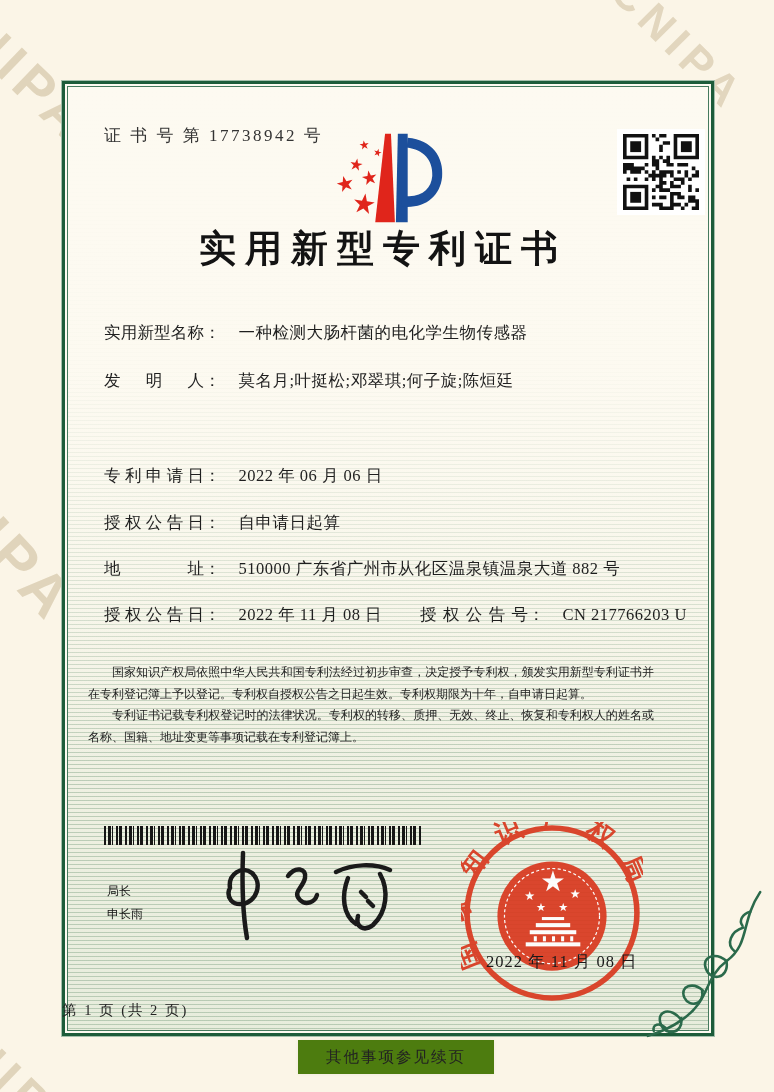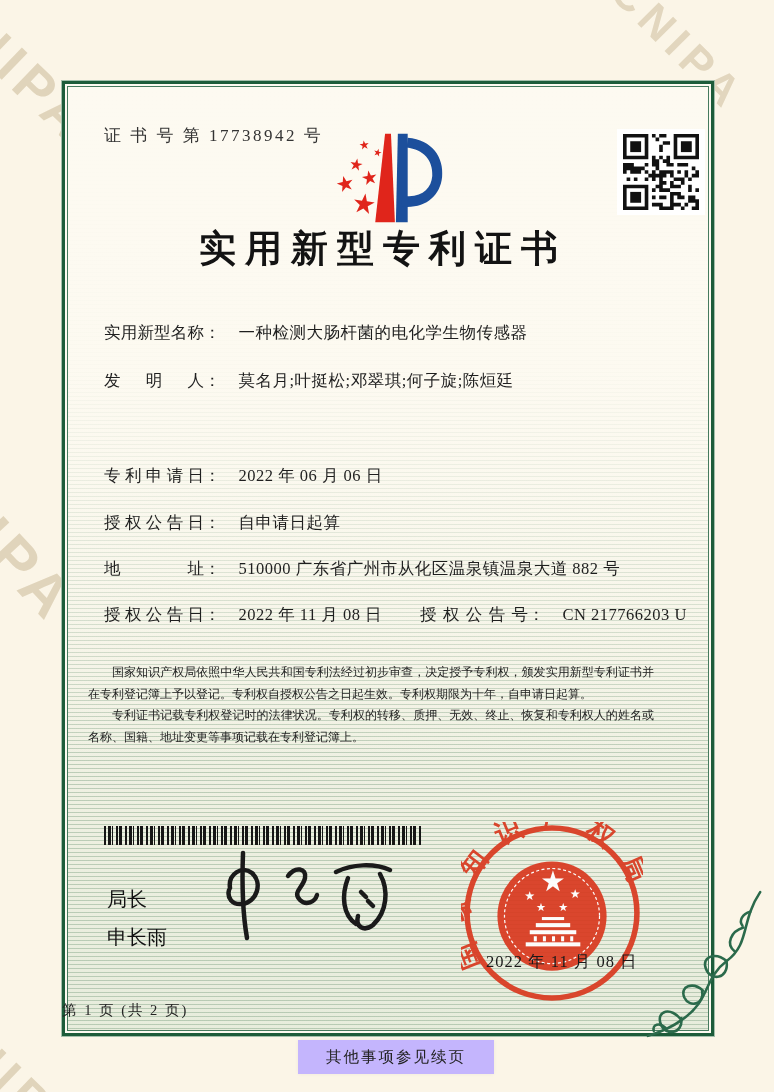--- a/index.html
+++ b/index.html
@@ -51,29 +51,29 @@
   .fvalue{letter-spacing:.5px;margin-left:12px;}
   .row .pair2{position:absolute; left:316px; top:0;}
   
   .body-text{position:absolute; left:88px; top:644px; width:566px; z-index:4; font-size:12px; line-height:1.8; text-align:justify; color:#222;margin-top:18px;}
   .body-text p{margin:0; text-indent:2em;}
   
   .barcode{
     position:absolute; left:104px; top:826px; width:318px; height:19px; z-index:4;
     background:repeating-linear-gradient(90deg,#161616 0 2px,transparent 2px 4px,#161616 4px 7px,transparent 7px 8px,#161616 8px 9px,transparent 9px 12px,#161616 12px 14px,transparent 14px 15px,#161616 15px 18px,transparent 18px 21px);
   }
-  .commissioner{position:absolute; left:107px; top:880px; z-index:5; font-family:"Liberation Sans","DejaVu Sans",sans-serif; font-size:20px; color:#111; line-height:1.9;}
+  .commissioner{position:absolute; left:107px; top:880px; z-index:5; font-family:"Liberation Sans","DejaVu Sans",sans-serif; font-size:12px; color:#111; line-height:1.9;}
   .signature{position:absolute; left:212px; top:848px; width:200px; height:100px; z-index:5;}
   .seal{position:absolute; left:461px; top:822px; width:182px; height:182px; z-index:4; opacity:.93;}
   .seal-date{position:absolute; left:486px; top:951px; width:170px; z-index:6; font-size:16.5px; letter-spacing:1px; color:#1a1a1a; white-space:nowrap;}
   .flourish{position:absolute; left:642px; top:888px; width:128px; height:152px; z-index:5;}
   .page-num{position:absolute; left:62px; top:1001px; width:646px; z-index:4; text-align:left; font-size:14.5px; color:#222; letter-spacing:2px;}
   .note-box{
     position:absolute; left:298px; top:1040px; width:196px; height:34px; z-index:4;
-    background:#c4b5fd; text-align:center; line-height:34px; font-size:15.5px; letter-spacing:2px; color:#222;
+    background:#4d7c0f; text-align:center; line-height:34px; font-size:15.5px; letter-spacing:2px; color:#222;
     box-shadow:0 0 4px rgba(0,0,0,.05);
   }
 </style>
 </head>
 <body>
 
 <div class="page">
 
   <span class="wm wm-tl">CNIPA</span>
   <span class="wm wm-tr">CNIPA</span>

